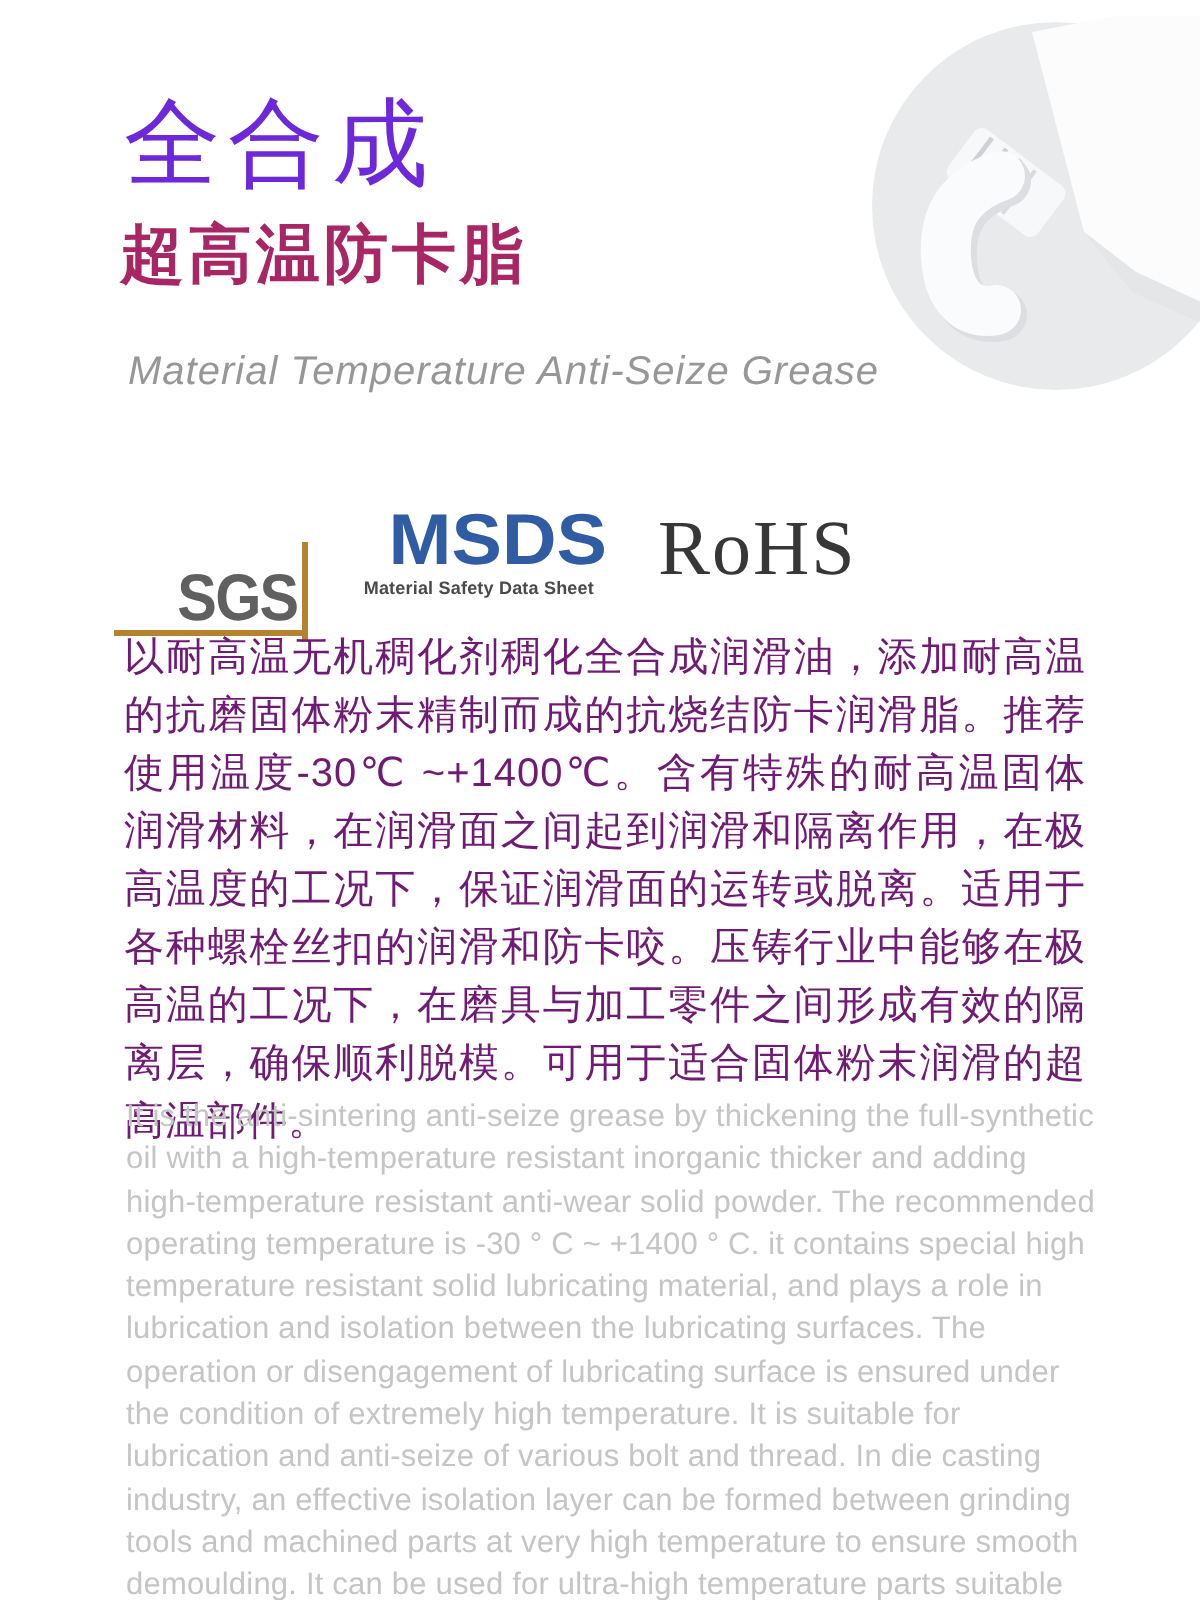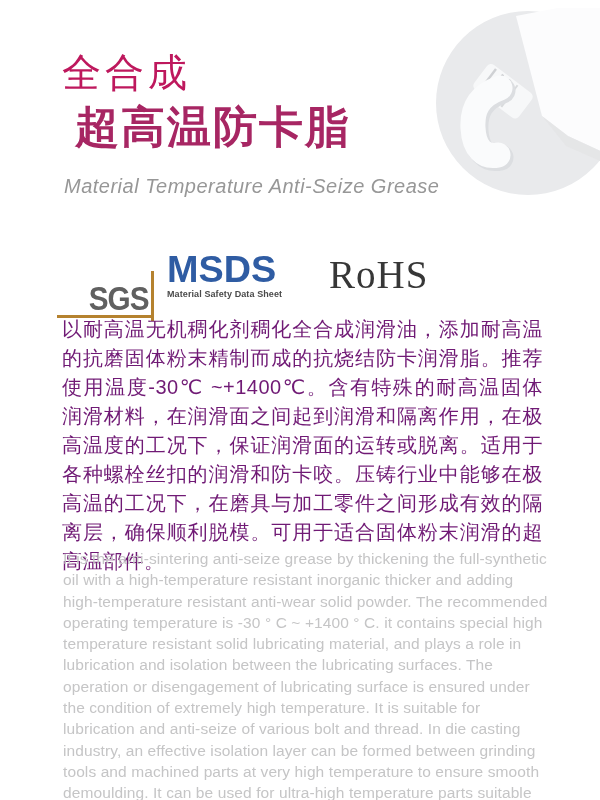--- a/index.html
+++ b/index.html
@@ -5,47 +5,47 @@
   html,body{margin:0;padding:0;background:#ffffff;}
   #page{
     position:relative;width:600px;height:800px;background:#ffffff;
     overflow:hidden;font-family:"Liberation Sans","DejaVu Sans",sans-serif;
   }
   
   .tube-wrap{position:absolute;left:430px;top:8px;width:190px;height:200px;}
   
   .title-cn-1{
     position:absolute;left:62px;top:48px;
-    font-size:39px;line-height:50px;color:#be185d;font-weight:500;
+    font-size:48px;line-height:50px;color:#6d28d9;font-weight:500;
     letter-spacing:4px;white-space:nowrap;
   }
   .title-cn-2{
-    position:absolute;left:75px;top:100px;
-    font-size:44px;line-height:54px;color:#a72663;font-weight:800;
+    position:absolute;left:60px;top:100px;
+    font-size:32px;line-height:54px;color:#a72663;font-weight:800;
     letter-spacing:2px;white-space:nowrap;
   }
   .subtitle{
     position:absolute;left:64px;top:171px;
     font-style:italic;font-size:20px;line-height:30px;color:#979797;
     letter-spacing:0.5px;white-space:nowrap;
   }
   
   .logos{position:absolute;left:57px;top:251px;height:58px;}
   .sgs{
     position:absolute;left:0;top:20px;width:97px;height:47px;
   }
   .sgs .sgs-text{
     position:absolute;right:5px;bottom:3px;
     font-size:33px;font-weight:bold;color:#606060;
     letter-spacing:-1px;transform:scaleX(0.9);transform-origin:right bottom;
     line-height:1;
   }
   .sgs .h-rule{position:absolute;left:0;right:0;bottom:0;height:3px;background:#b5822f;}
   .sgs .v-rule{position:absolute;right:0;top:0;bottom:-3px;width:3px;background:#b5822f;}
-  .msds{position:absolute;left:110px;top:1px;width:130px;text-align:left;}
+  .msds{position:absolute;left:110px;top:1px;width:130px;text-align:right;}
   .msds .msds-text{
     font-size:36px;font-weight:800;color:#2f5ca3;line-height:36px;
     letter-spacing:0px;transform:scaleX(1.05);transform-origin:left top;
   }
   .msds .msds-sub{
     font-size:9px;font-weight:bold;color:#4a4a4a;line-height:10px;
     letter-spacing:0.1px;white-space:nowrap;margin-top:1px;
   }
   .rohs{
     position:absolute;left:252px;top:4px;

